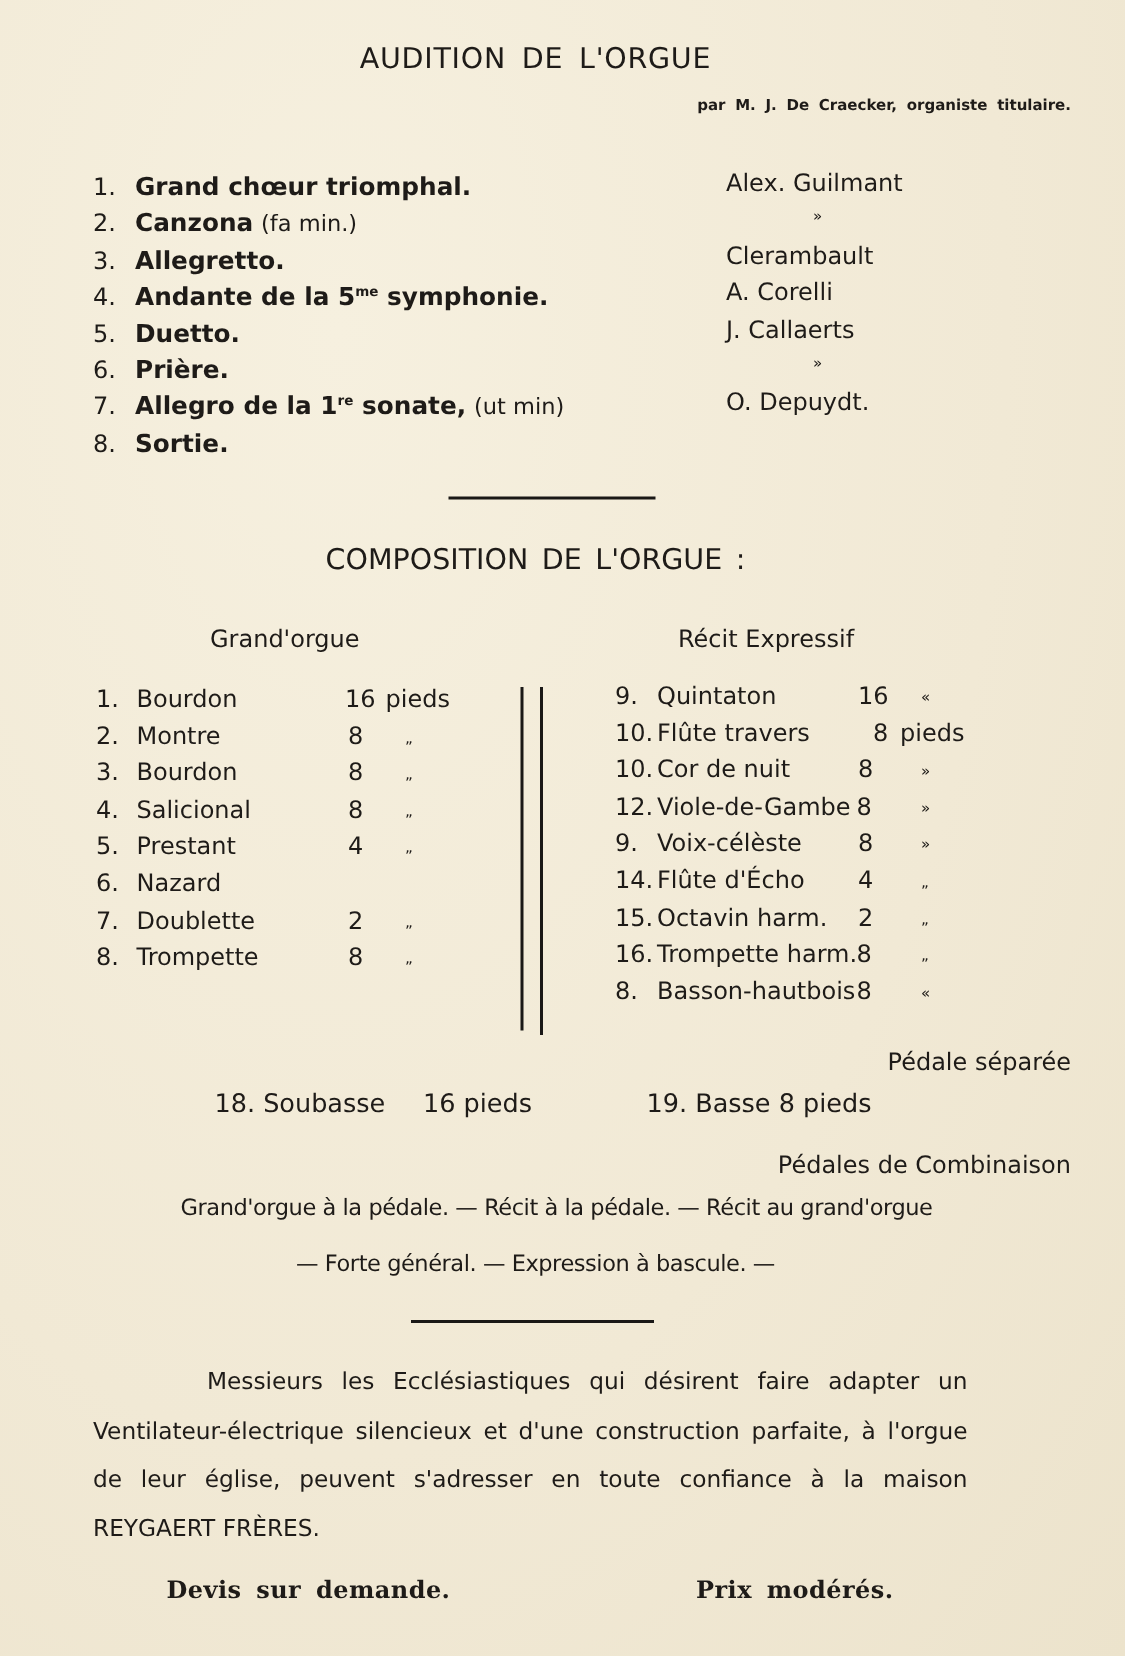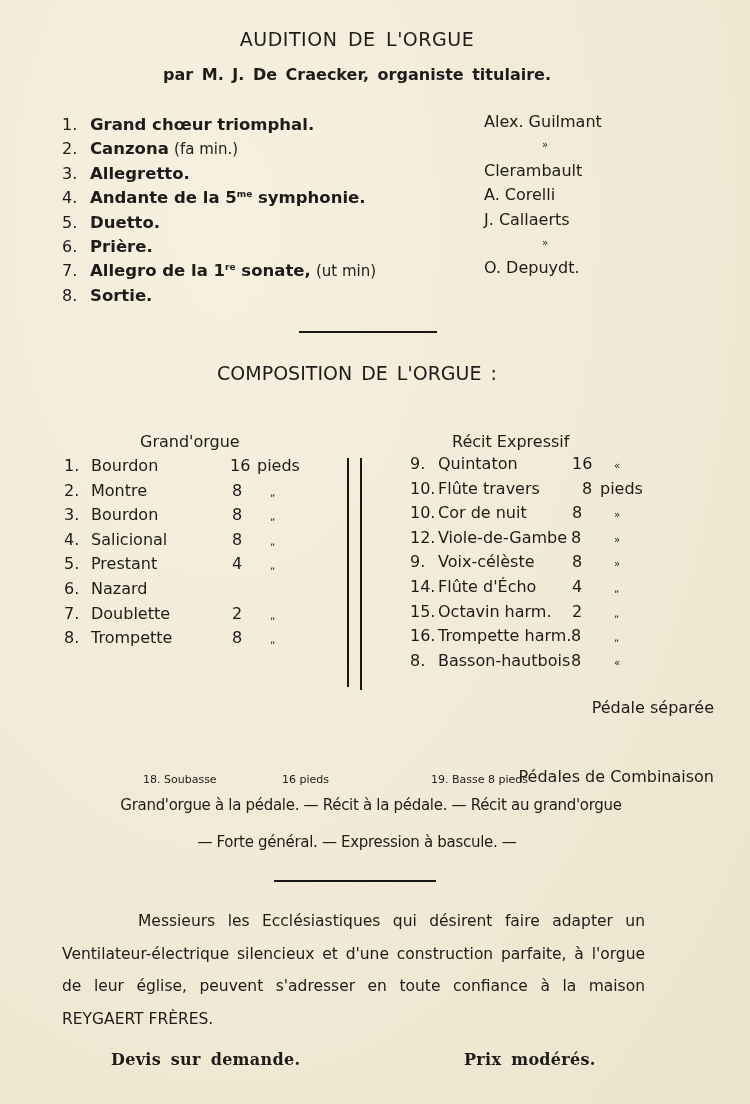--- a/index.html
+++ b/index.html
@@ -11,58 +11,58 @@
     font-family: "DejaVu Serif", serif;
     position: relative;
   }
   .page { position: absolute; left: 0; top: 0; width: 750px; height: 1104px; }
   .abs { position: absolute; white-space: nowrap; }
   .title {
     top: 28px; left: 0; width: 714px; text-align: center;
     font-family: "DejaVu Sans", sans-serif; font-size: 19px; letter-spacing: 0.5px; word-spacing: 4px;
   }
   .subtitle {
-    top: 65px; left: 0; width: 714px; text-align: center;
-    font-family: "DejaVu Sans", sans-serif; font-size: 16px; font-weight: bold; word-spacing: 3px;
+    top: 65px; left: 0; width: 714px; text-align: right;
+    font-family: "DejaVu Sans", sans-serif; font-size: 10px; font-weight: bold; word-spacing: 3px;
   }
   .prog { position: absolute; left: 62px; top: 113px; width: 330px; }
   .prog-row { height: 24.4px; font-family: "DejaVu Sans", sans-serif; font-size: 16.5px; line-height: 24px; }
   .prog-num { display: inline-block; width: 28px; font-weight: normal; font-size: 16px; }
   .prog-title { font-weight: bold; }
   .prog-note { font-weight: normal; font-size: 15px; }
   sup { font-size: 9px; vertical-align: 6px; line-height: 0; }
   .composers { position: absolute; left: 484px; top: 110px; width: 140px; }
   .comp-row { height: 24.4px; font-family: "DejaVu Sans", sans-serif; font-size: 16px; line-height: 24px; }
   .comp-row.ditto { text-align: center; font-size: 10px; width: 18px; padding-left: 0; line-height: 22px; }
   .rule { position: absolute; background: #1a1816; }
   .section-title {
     top: 362px; left: 0; width: 714px; text-align: center;
     font-family: "DejaVu Sans", sans-serif; font-size: 19px; word-spacing: 3px;
   }
-  .col-head { font-family: "DejaVu Sans", sans-serif; font-size: 16px; top: 432px; }
+  .col-head { font-family: "DejaVu Sans", sans-serif; font-size: 16px; top: 416px; }
   .stops-left { position: absolute; left: 64px; top: 454px; width: 260px; }
   .stops-right { position: absolute; left: 410px; top: 452px; width: 260px; }
   .stop-row { height: 24.6px; position: relative; font-family: "DejaVu Sans", sans-serif; font-size: 16px; line-height: 24px; }
   .stop-num { position: absolute; left: 0; }
   .stop-name { position: absolute; }
   .stop-size { position: absolute; }
   .stop-unit { position: absolute; }
   .stop-unit.small { font-size: 10px; top: 2px; }
   .stops-left .stop-name { left: 27px; }
   .stops-left .stop-size { left: 168px; }
   .stops-left .stop-unit { left: 206px; }
   .stops-right .stop-name { left: 28px; }
   .stops-right .stop-size { left: 162px; }
   .stops-right .stop-unit { left: 204px; }
   .stops-right .stop-row.r10 .stop-size { left: 172px; }
   .stops-right .stop-row.r10 .stop-unit { left: 190px; font-size: 16px; top: 0; }
   .stops-right .stop-row.r12 .stop-size, .stops-right .stop-row.r16 .stop-size, .stops-right .stop-row.r17 .stop-size { left: 161px; }
   .vline { position: absolute; width: 2px; background: #1a1816; }
   .centered { left: 0; width: 714px; text-align: right; font-family: "DejaVu Sans", sans-serif; font-size: 16px; }
-  .pedal-row { top: 726px; font-family: "DejaVu Sans", sans-serif; font-size: 11px; margin-top: 47px; }
+  .pedal-row { top: 726px; font-family: "DejaVu Sans", sans-serif; font-size: 17px; }
   .combo-line { left: 0; width: 714px; text-align: center; font-family: "DejaVu Sans", sans-serif; font-size: 15px; letter-spacing: -0.3px; }
   .para { position: absolute; left: 62px; top: 905px; width: 583px; font-family: "DejaVu Sans", sans-serif; font-size: 15.5px; line-height: 32.5px; text-align: justify; }
   .para p { text-indent: 76px; text-align-last: left; }
   .footer { font-family: "DejaVu Serif", serif; font-size: 16px; font-weight: bold; top: 1050px; letter-spacing: 0.3px; word-spacing: 4px; }
 </style>
 </head>
 <body>
 
 <div class="page">
 

